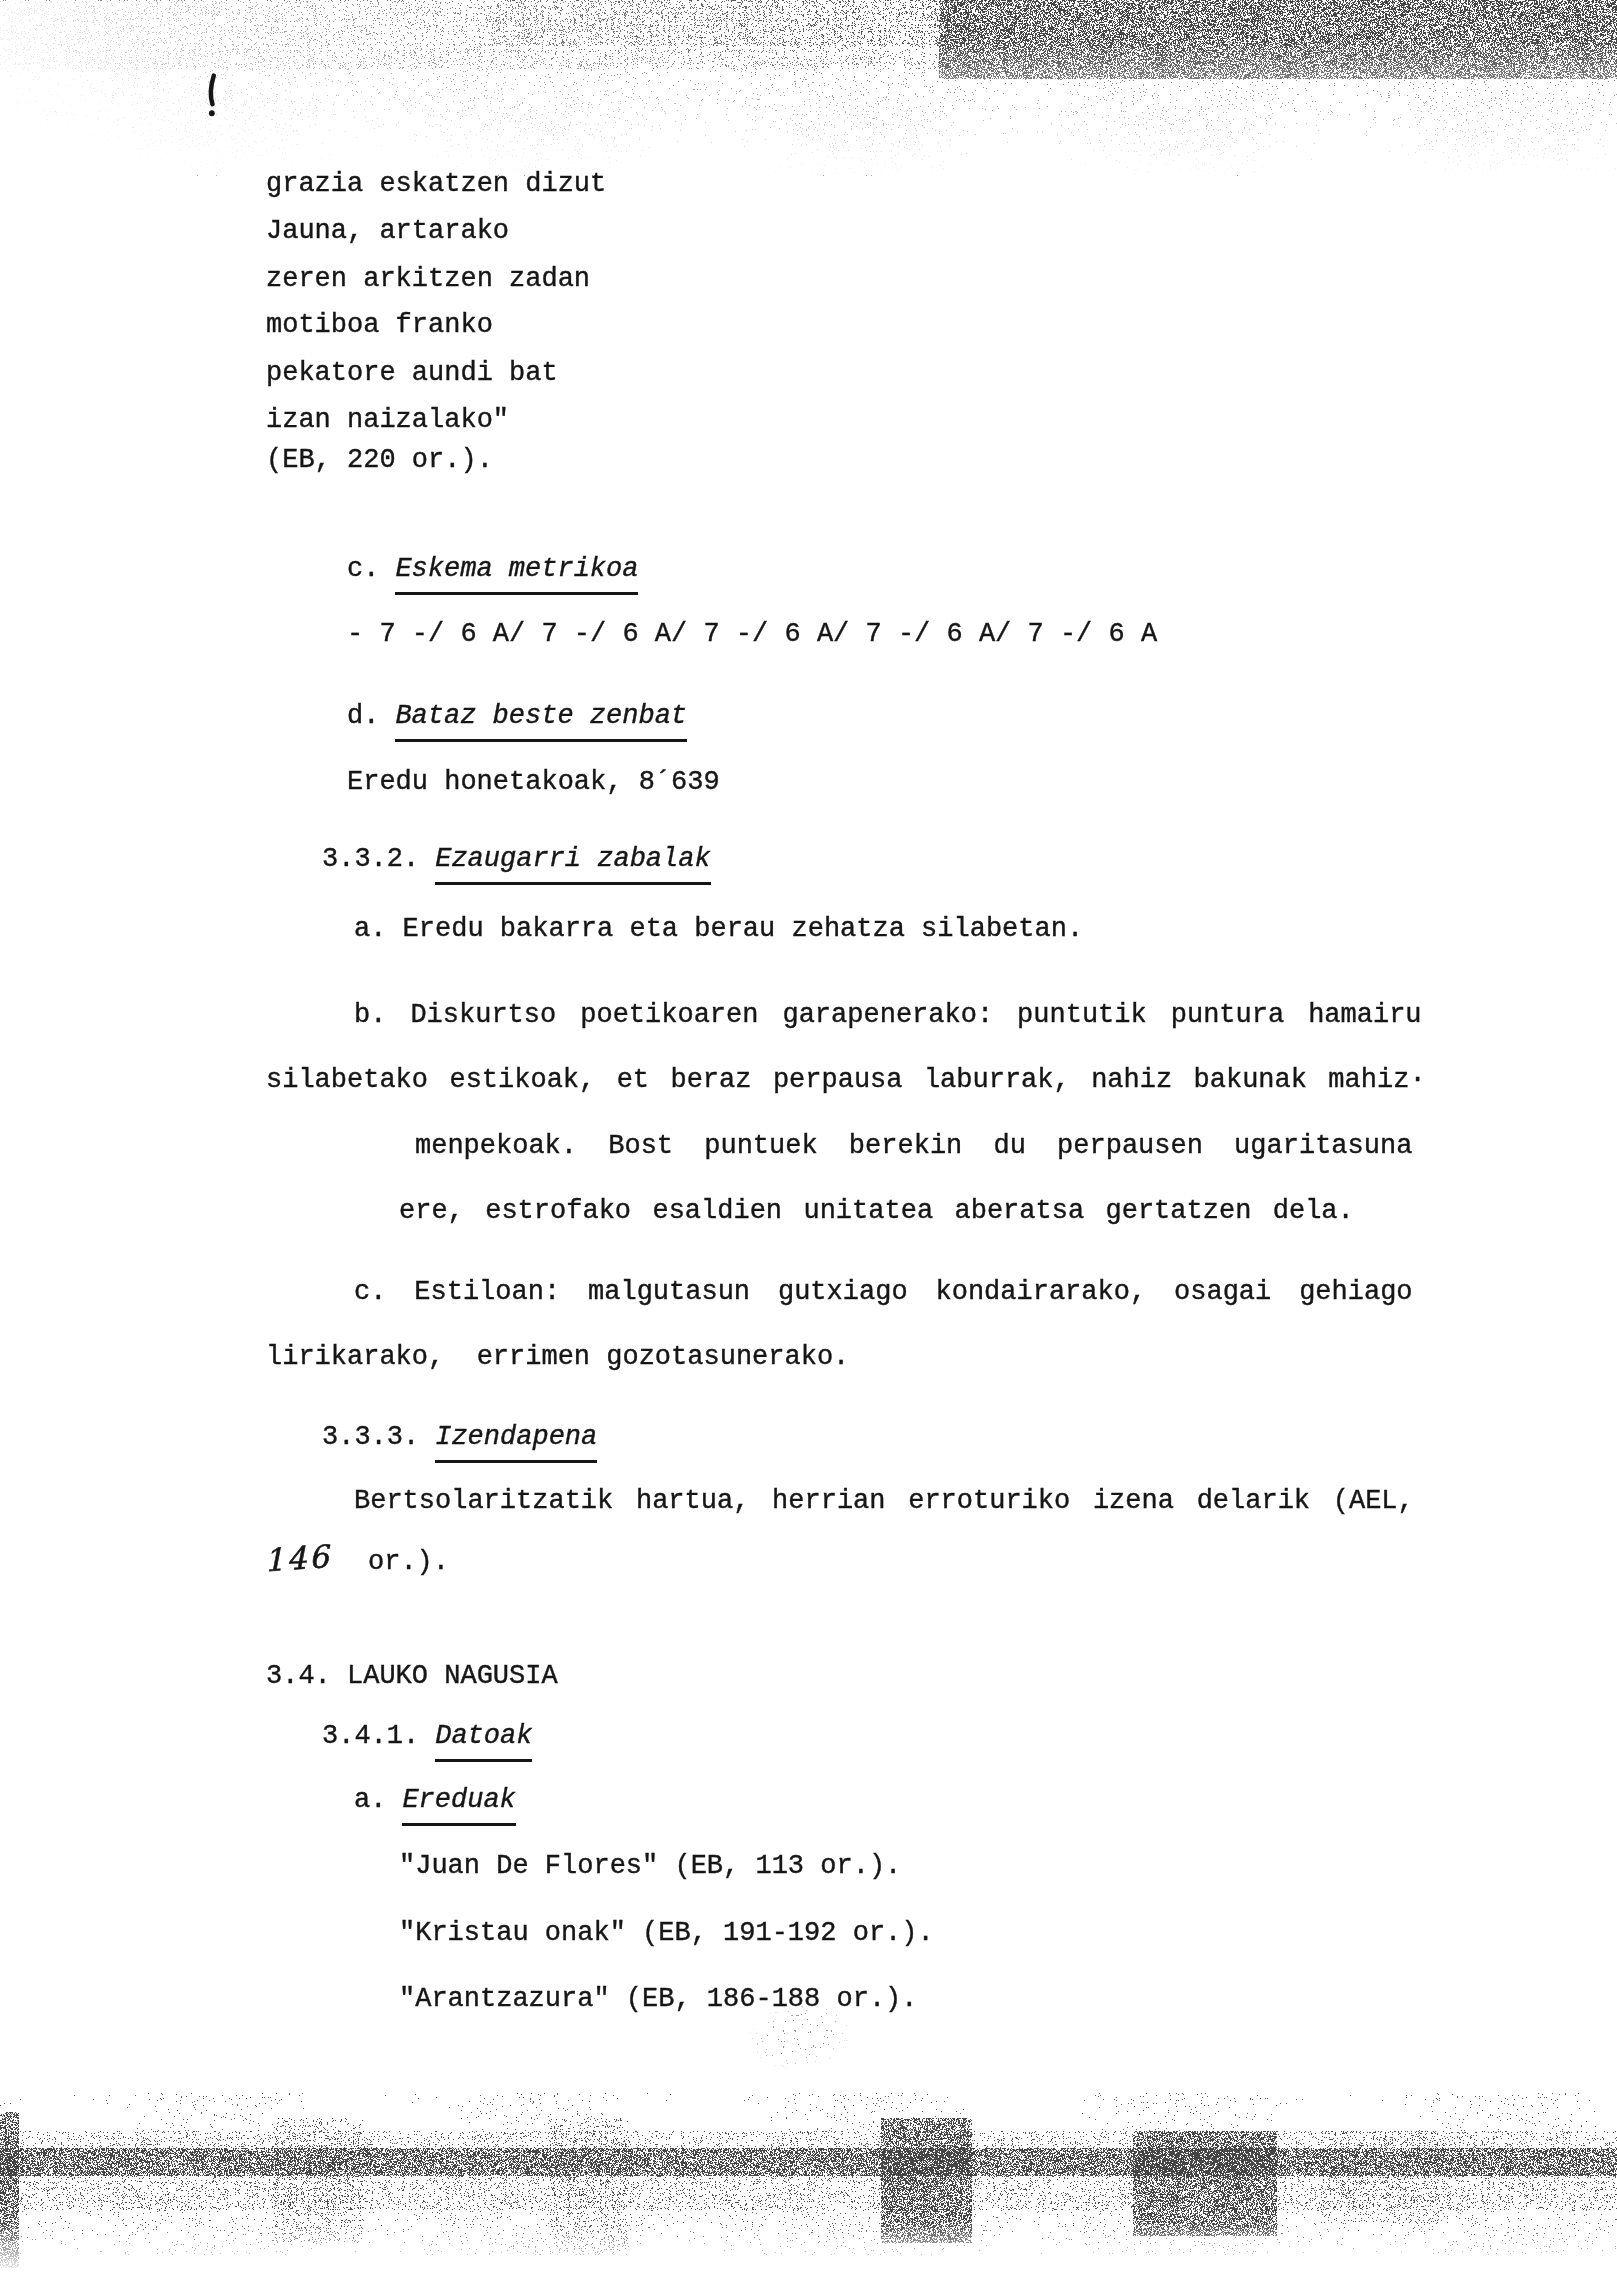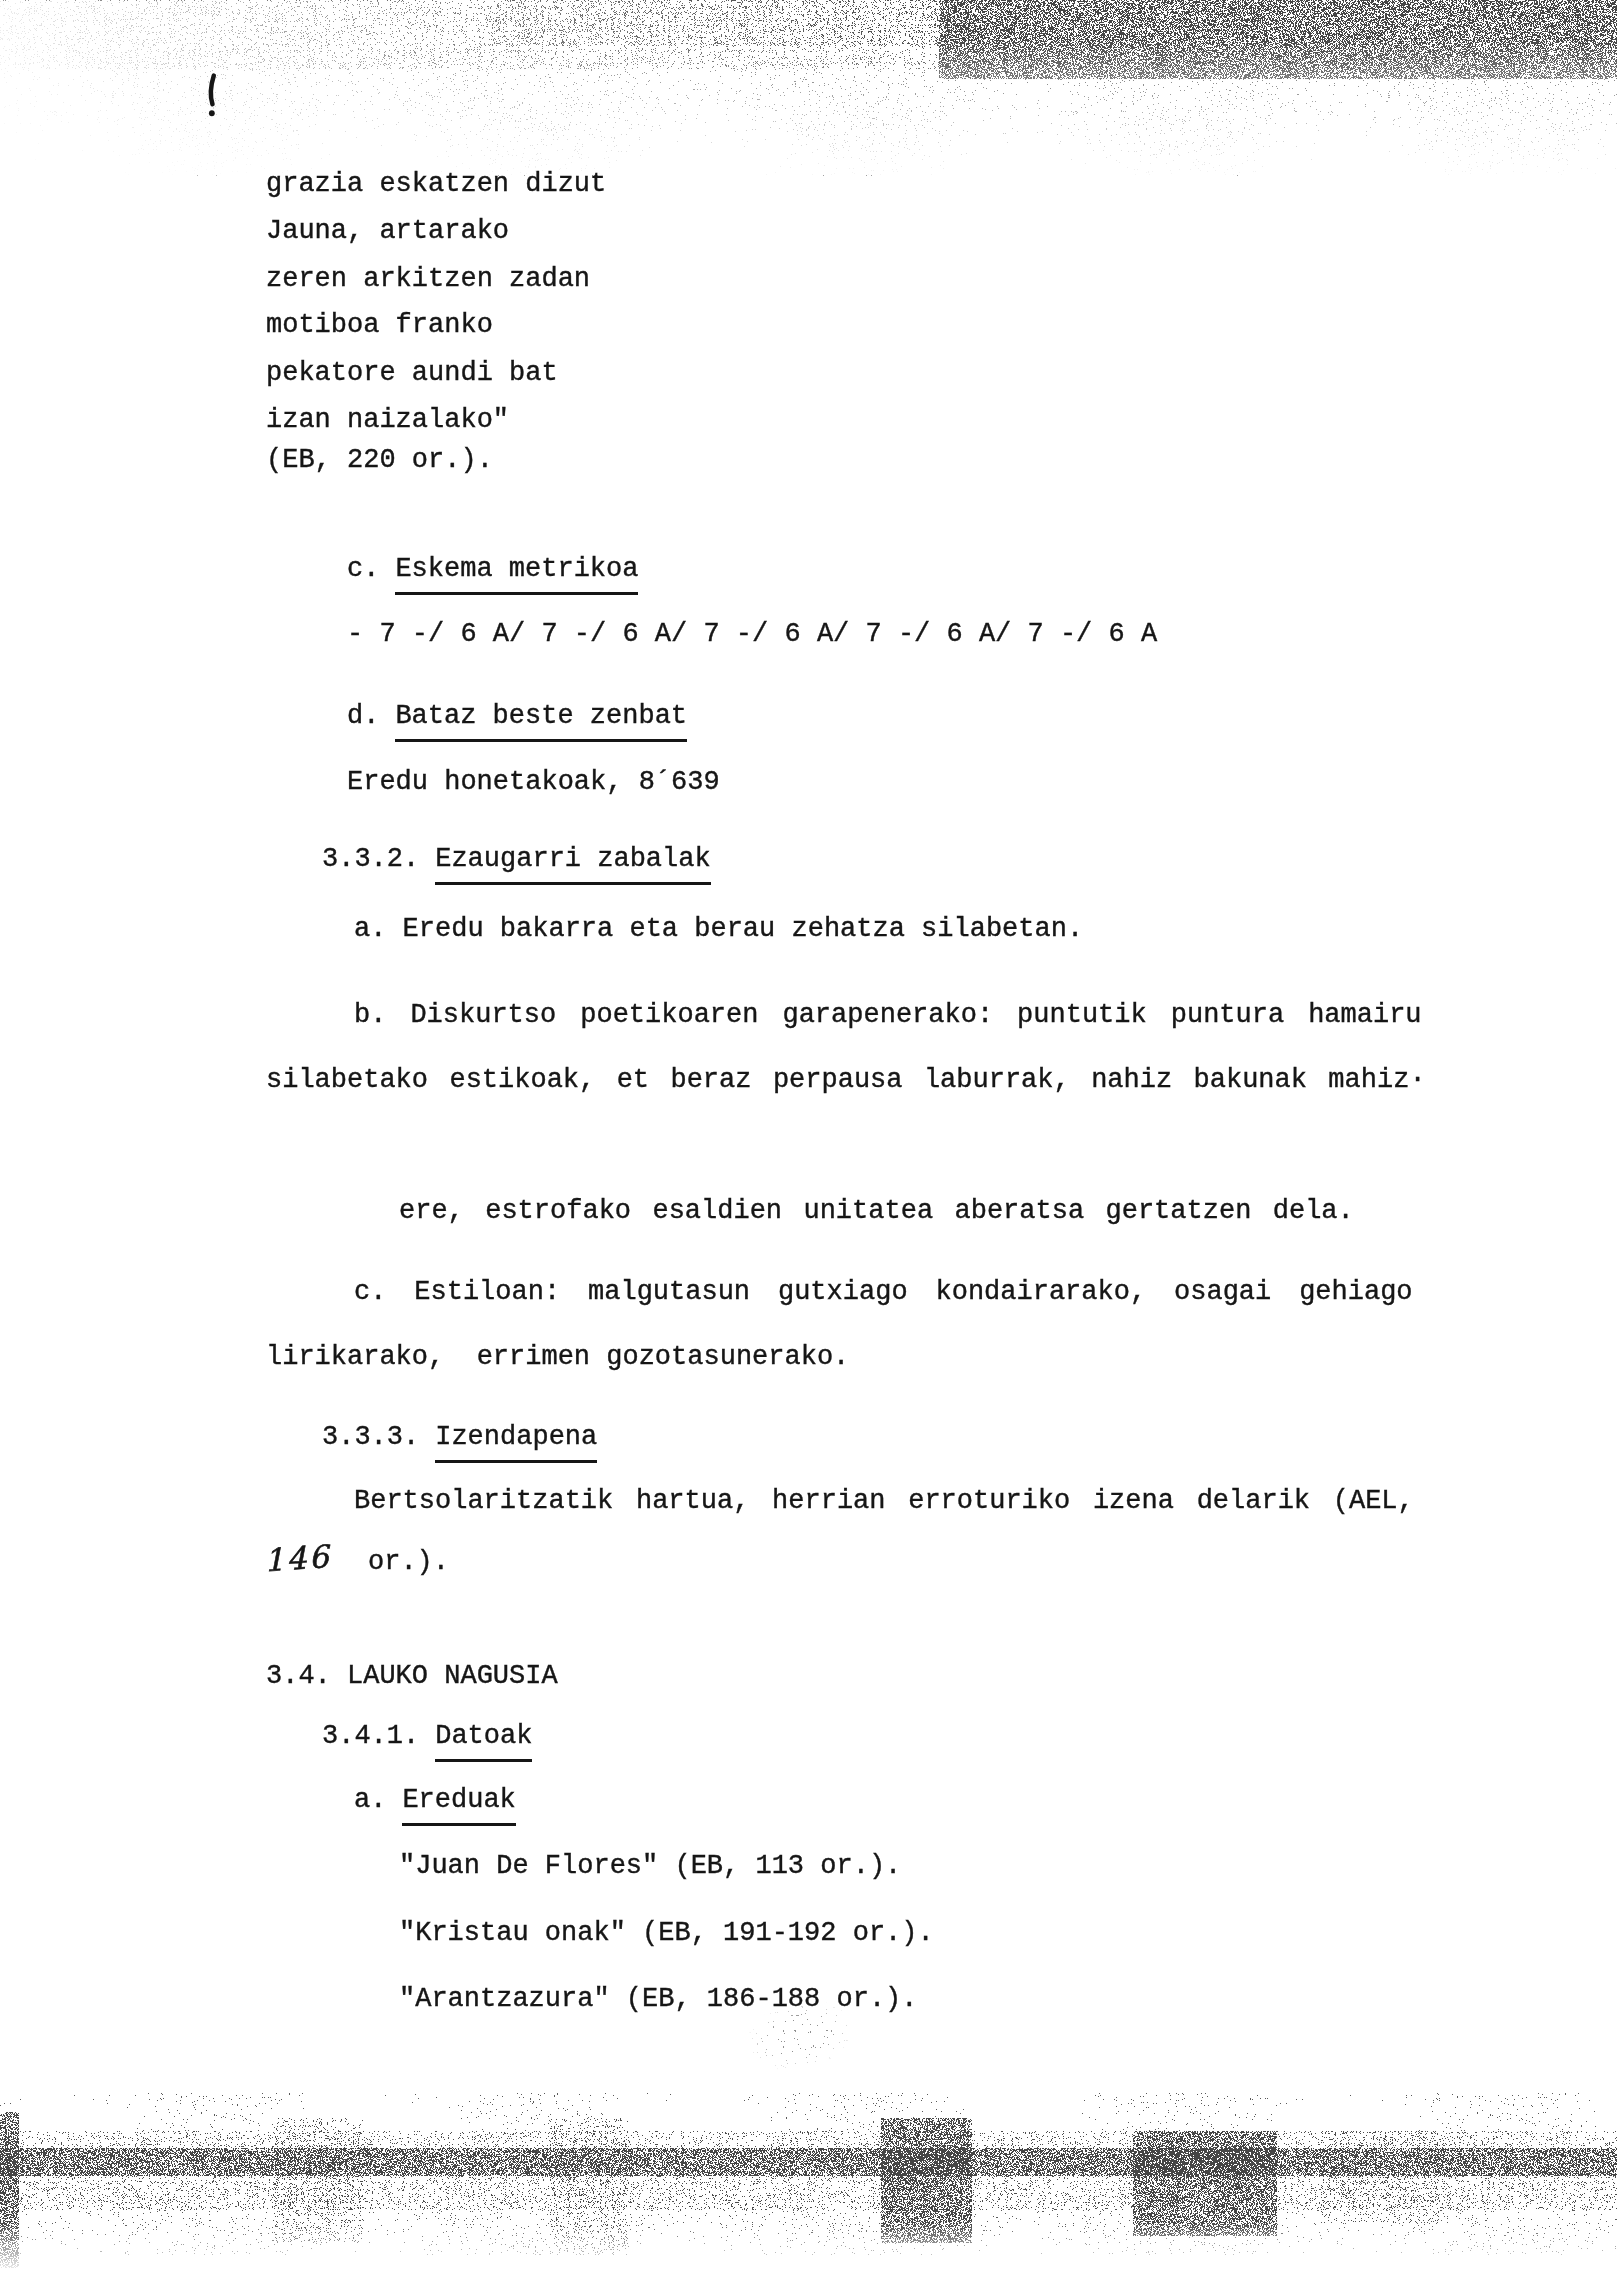--- a/index.html
+++ b/index.html
@@ -5,21 +5,21 @@
   html,body{margin:0;padding:0;background:#e8e8e8;}
   .page{
     position:relative;width:1617px;height:2273px;background:#ffffff;
     overflow:hidden;color:#161616;
     font-family:"Liberation Mono","DejaVu Sans Mono",monospace;
   }
   .line{
     position:absolute;font-size:27px;line-height:34px;white-space:pre;
     -webkit-text-stroke:0.4px currentColor;
   }
-  .ul{display:inline-block;border-bottom:3.2px solid currentColor;padding-bottom:5.8px;}
+  .ul{display:inline-block;border-bottom:3.2px solid currentColor;padding-bottom:5.8px;font-style:italic;}
   .gap{display:inline-block;width:16px;}
   .ws8{word-spacing:5.2px}
   .ws10{word-spacing:6.5px}
   .ws12{word-spacing:7.8px}
   .ws18{word-spacing:11.7px}
   .ws23{word-spacing:15px}
   .hand{
     font-family:"DejaVu Serif",serif;font-style:italic;font-size:31px;
     display:inline-block;transform:rotate(-4deg) skewX(-4deg);
     -webkit-text-stroke:0.6px currentColor;letter-spacing:2.6px;
@@ -138,20 +138,21 @@
   <div class="line" style="left:347px;top:617px">- 7 -/ 6 A/ 7 -/ 6 A/ 7 -/ 6 A/ 7 -/ 6 A/ 7 -/ 6 A</div>
 
   <div class="line" style="left:347px;top:699px"><span>d.</span><span class="gap"></span><span class="ul">Bataz beste zenbat</span></div>
   <div class="line" style="left:347px;top:765px">Eredu honetakoak, 8´639</div>
 
   <div class="line" style="left:322px;top:842px"><span>3.3.2.</span><span class="gap"></span><span class="ul">Ezaugarri zabalak</span></div>
   <div class="line ws12" style="left:354px;top:998px">b. Diskurtso poetikoaren garapenerako: puntutik puntura hamairu</div>
 
   <div class="line" style="left:354px;top:912px">a. Eredu bakarra eta berau zehatza silabetan.</div>
   <div class="line ws8" style="left:266px;top:1063px">silabetako estikoak, et beraz perpausa laburrak, nahiz bakunak mahiz·</div>
+  <div class="line ws23" style="left:415px;top:1129px">menpekoak. Bost puntuek berekin du perpausen ugaritasuna</div>
   <div class="line ws8" style="left:399px;top:1194px">ere, estrofako esaldien unitatea aberatsa gertatzen dela.</div>
 
   <div class="line" style="left:266px;top:1340px">lirikarako,  errimen gozotasunerako.</div>
   <div class="line ws18" style="left:354px;top:1275px">c. Estiloan: malgutasun gutxiago kondairarako, osagai gehiago</div>
 
   <div class="line" style="left:322px;top:1420px"><span>3.3.3.</span><span class="gap"></span><span class="ul">Izendapena</span></div>
   <div class="line ws10" style="left:354px;top:1484px">Bertsolaritzatik hartua, herrian erroturiko izena delarik (AEL,</div>
   <div class="line" style="left:267px;top:1541px"><span class="hand">146</span><span class="hand-offset"></span><span>or.).</span></div>
 
   <div class="line" style="left:266px;top:1659px">3.4. LAUKO NAGUSIA</div>

